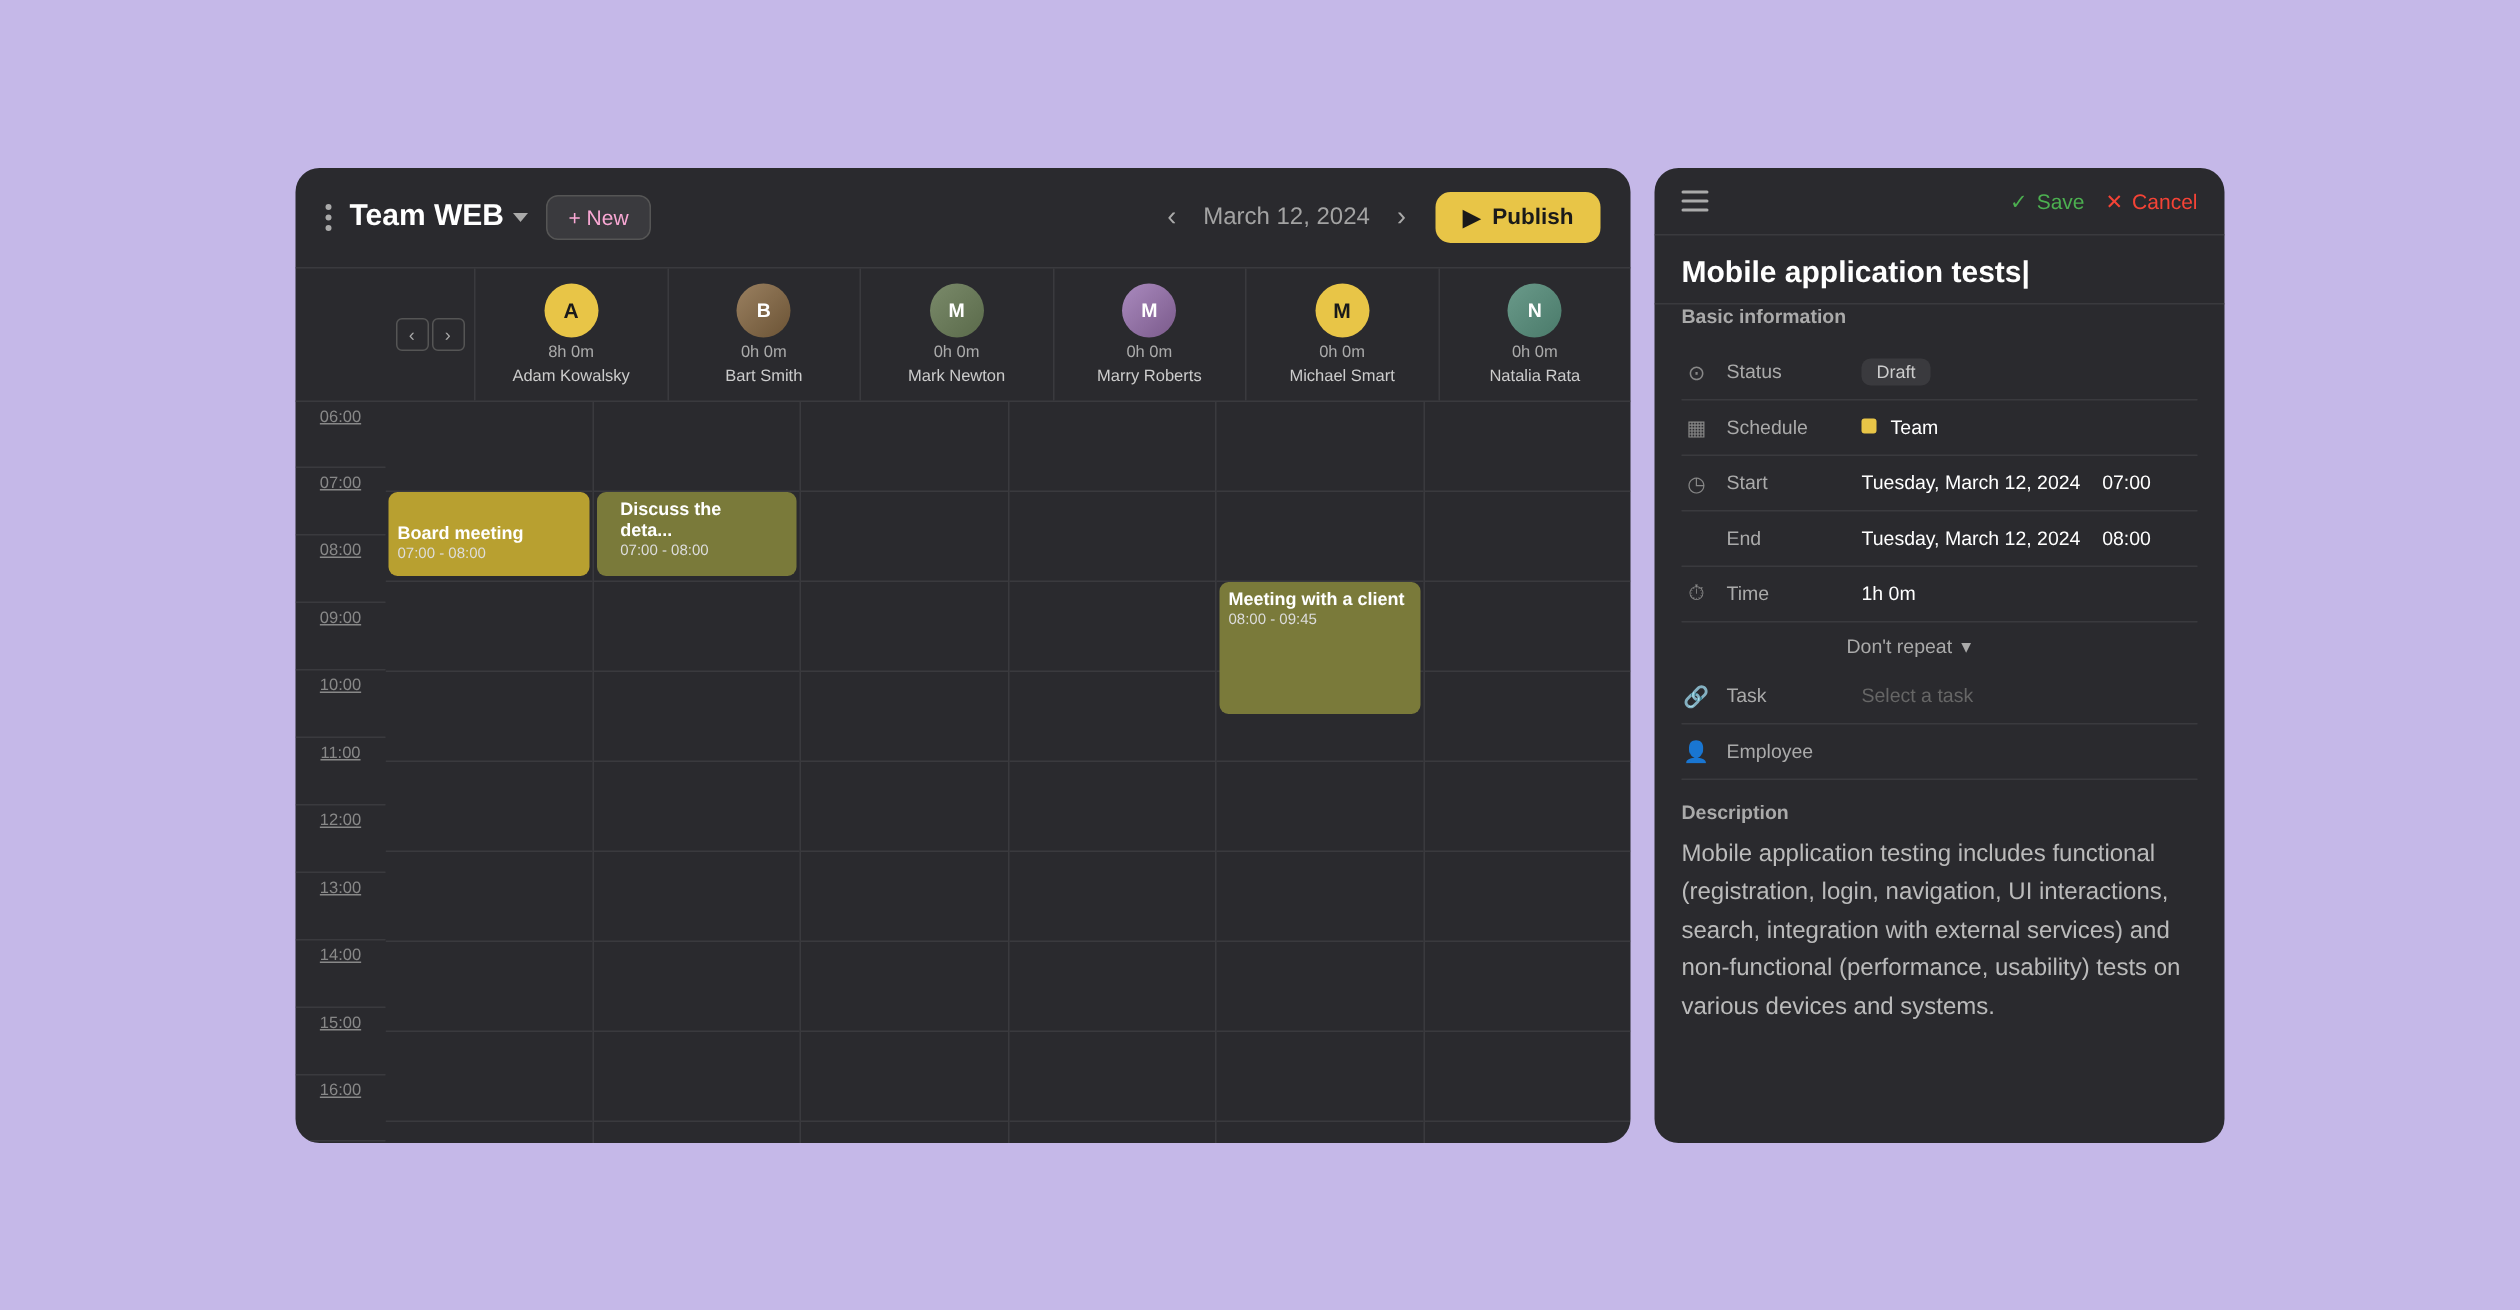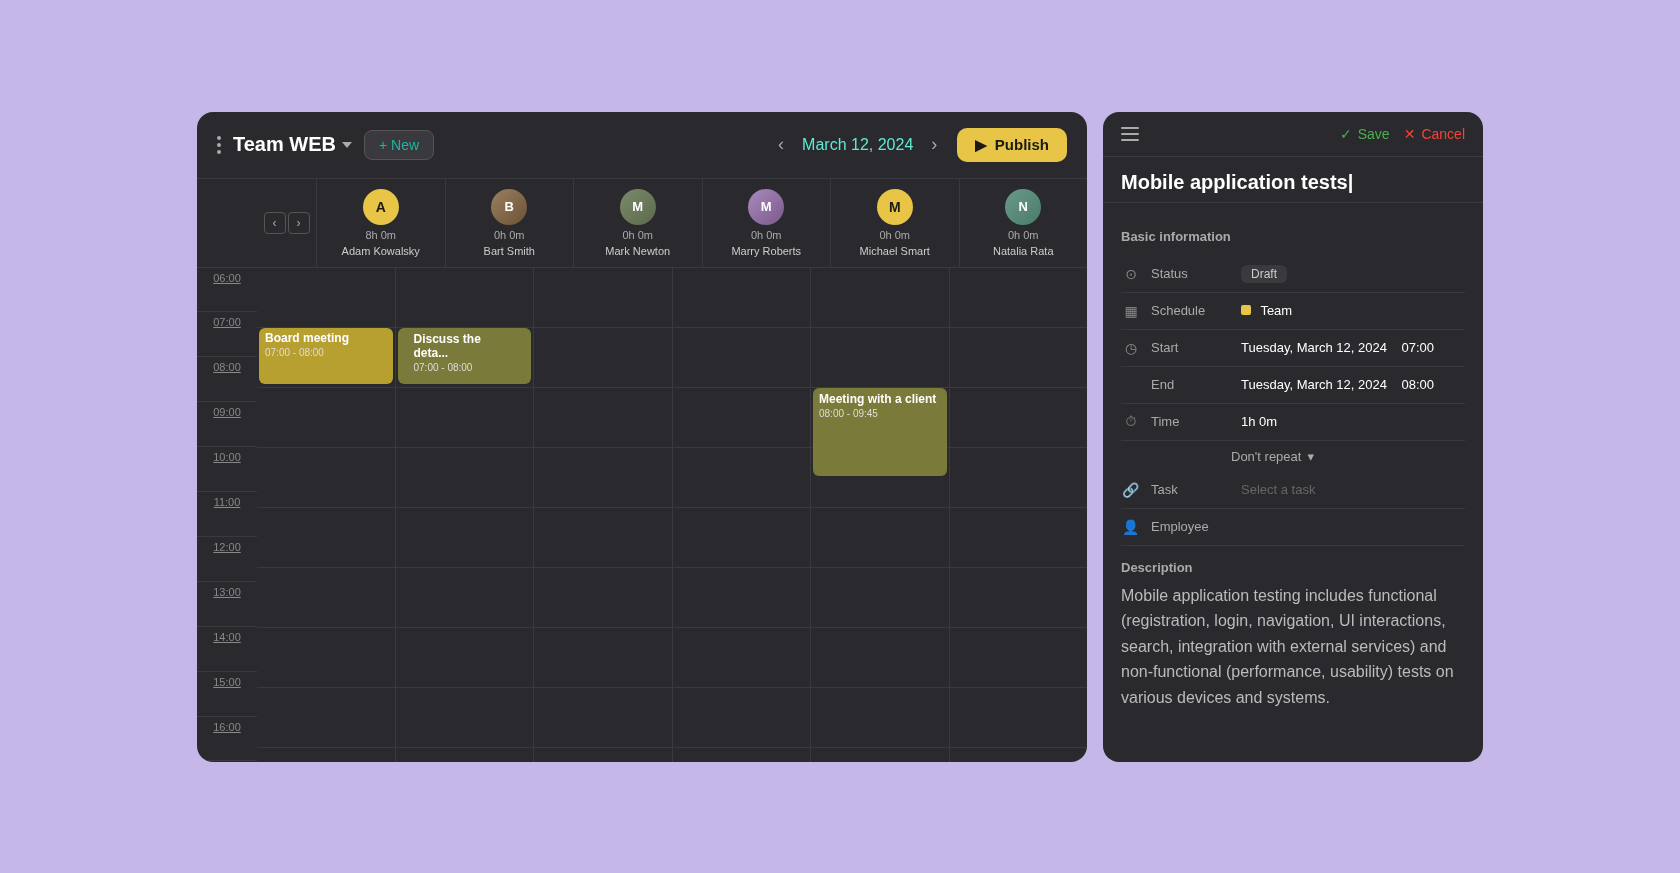--- a/index.html
+++ b/index.html
@@ -61,21 +61,21 @@
       border-left: 5px solid transparent;
       border-right: 5px solid transparent;
       border-top: 6px solid #aaa;
       display: inline-block;
     }
 
     .new-btn {
       background: #3a3a3e;
       border: 1px solid #555;
       border-radius: 8px;
-      color: #14b8a6;
+      color: #f9a8d4;
       padding: 6px 14px;
       cursor: pointer;
       font-size: 14px;
       display: flex;
       align-items: center;
       gap: 6px;
     }
 
     .spacer { flex: 1; }
 
@@ -88,21 +88,21 @@
       background: none;
       border: none;
       color: #aaa;
       font-size: 18px;
       cursor: pointer;
       padding: 4px 8px;
     }
     .date-label {
       font-size: 16px;
       font-weight: 500;
-      color: #5eead4;
+      color: #a3a3a3;
       text-align: center;
     }
 
     .publish-btn {
       background: #e8c547;
       border: none;
       border-radius: 10px;
       color: #1a1a1a;
       padding: 8px 18px;
       cursor: pointer;
@@ -201,21 +201,21 @@
 
     
     .event-board-meeting {
       position: absolute;
       top: 0;
       left: 2px;
       right: 2px;
       height: 56px;
       background: #b8a030;
       border-radius: 6px;
-      padding: 3px 6px;
+      padding: 20px 6px;
       font-size: 11px;
       color: #fff;
       cursor: pointer;
       overflow: hidden;
     }
     .event-discuss {
       position: absolute;
       top: 0;
       left: 2px;
       right: 2px;
@@ -323,21 +323,21 @@
       padding: 14px 18px 8px;
       font-size: 20px;
       font-weight: 600;
       color: #fff;
       border-bottom: 1px solid #3a3a3e;
     }
 
     .detail-body {
       flex: 1;
       overflow-y: auto;
-      padding: 26px 18px;
+      padding: 0 18px;
     }
 
     .section-label {
       font-size: 13px;
       font-weight: 600;
       color: #aaa;
       margin-bottom: 12px;
     }
 
     .info-row {

